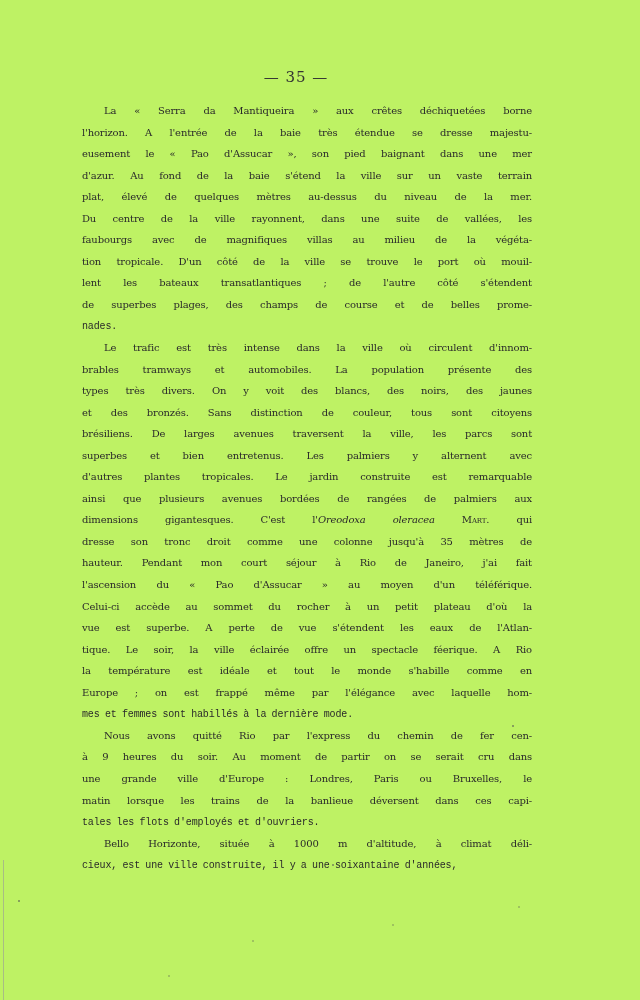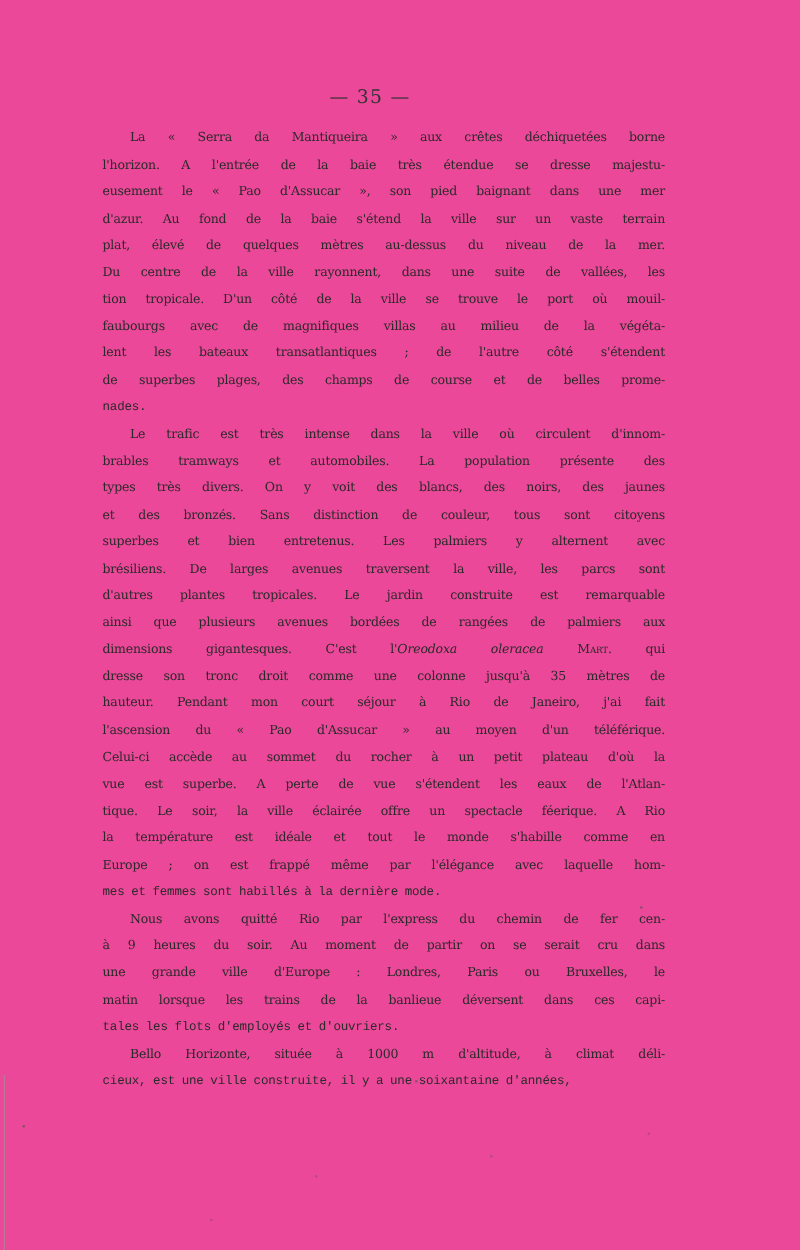--- a/index.html
+++ b/index.html
@@ -12,21 +12,21 @@
     height: 1000px;
     position: relative;
     overflow: hidden;
     font-family: "DejaVu Serif", "Liberation Serif", serif;
     color: #2a2a2a;
   }
   .page {
     position: absolute;
     left: 0; top: 0;
     width: 640px; height: 1000px;
-    background: #ec4899;
+    background: #bef264;
   }
   .binding-edge {
     position: absolute;
     left: 3px; top: 860px;
     width: 1px; height: 140px;
     background: #9a9a9a;
     opacity: 0.6;
   }
   .page-number {
     position: absolute;
@@ -82,31 +82,31 @@
 
   <div class="page-number">— 35 —</div>
 
   <div class="text-block" id="text-block">
       <div class="line indent"><span class="inner">La « Serra da Mantiqueira » aux crêtes déchiquetées borne</span></div>
       <div class="line"><span class="inner">l'horizon. A l'entrée de la baie très étendue se dresse majestu-</span></div>
       <div class="line"><span class="inner">eusement le « Pao d'Assucar », son pied baignant dans une mer</span></div>
       <div class="line"><span class="inner">d'azur. Au fond de la baie s'étend la ville sur un vaste terrain</span></div>
       <div class="line"><span class="inner">plat, élevé de quelques mètres au-dessus du niveau de la mer.</span></div>
       <div class="line"><span class="inner">Du centre de la ville rayonnent, dans une suite de vallées, les</span></div>
+      <div class="line"><span class="inner">faubourgs avec de magnifiques villas au milieu de la végéta-</span></div>
       <div class="line"><span class="inner">tion tropicale. D'un côté de la ville se trouve le port où mouil-</span></div>
-      <div class="line"><span class="inner">faubourgs avec de magnifiques villas au milieu de la végéta-</span></div>
       <div class="line"><span class="inner">lent les bateaux transatlantiques ; de l'autre côté s'étendent</span></div>
       <div class="line"><span class="inner">de superbes plages, des champs de course et de belles prome-</span></div>
       <div class="line last"><span class="inner">nades.</span></div>
       <div class="line indent"><span class="inner">Le trafic est très intense dans la ville où circulent d'innom-</span></div>
       <div class="line"><span class="inner">brables tramways et automobiles. La population présente des</span></div>
       <div class="line"><span class="inner">types très divers. On y voit des blancs, des noirs, des jaunes</span></div>
       <div class="line"><span class="inner">et des bronzés. Sans distinction de couleur, tous sont citoyens</span></div>
+      <div class="line"><span class="inner">brésiliens. De larges avenues traversent la ville, les parcs sont</span></div>
       <div class="line"><span class="inner">superbes et bien entretenus. Les palmiers y alternent avec</span></div>
-      <div class="line"><span class="inner">brésiliens. De larges avenues traversent la ville, les parcs sont</span></div>
       <div class="line"><span class="inner">d'autres plantes tropicales. Le jardin construite est remarquable</span></div>
       <div class="line"><span class="inner">ainsi que plusieurs avenues bordées de rangées de palmiers aux</span></div>
       <div class="line"><span class="inner">dimensions gigantesques. C'est l'<em>Oreodoxa oleracea</em><span class="smallcaps"> Mart.</span> qui</span></div>
       <div class="line"><span class="inner">dresse son tronc droit comme une colonne jusqu'à 35 mètres de</span></div>
       <div class="line"><span class="inner">hauteur. Pendant mon court séjour à Rio de Janeiro, j'ai fait</span></div>
       <div class="line"><span class="inner">l'ascension du « Pao d'Assucar » au moyen d'un téléférique.</span></div>
       <div class="line"><span class="inner">Celui-ci accède au sommet du rocher à un petit plateau d'où la</span></div>
       <div class="line"><span class="inner">vue est superbe. A perte de vue s'étendent les eaux de l'Atlan-</span></div>
       <div class="line"><span class="inner">tique. Le soir, la ville éclairée offre un spectacle féerique. A Rio</span></div>
       <div class="line"><span class="inner">la température est idéale et tout le monde s'habille comme en</span></div>

